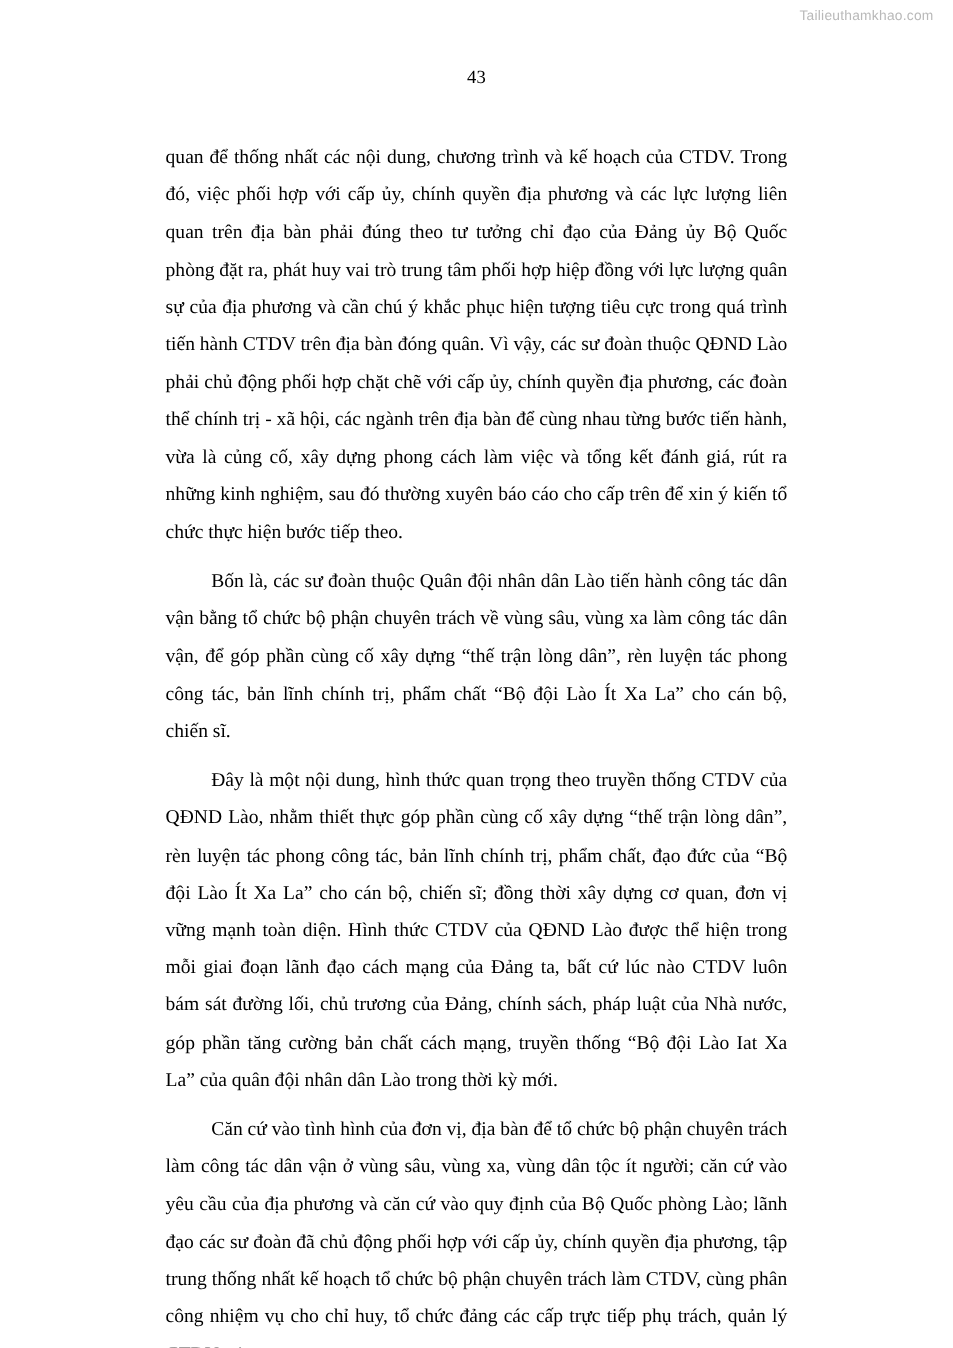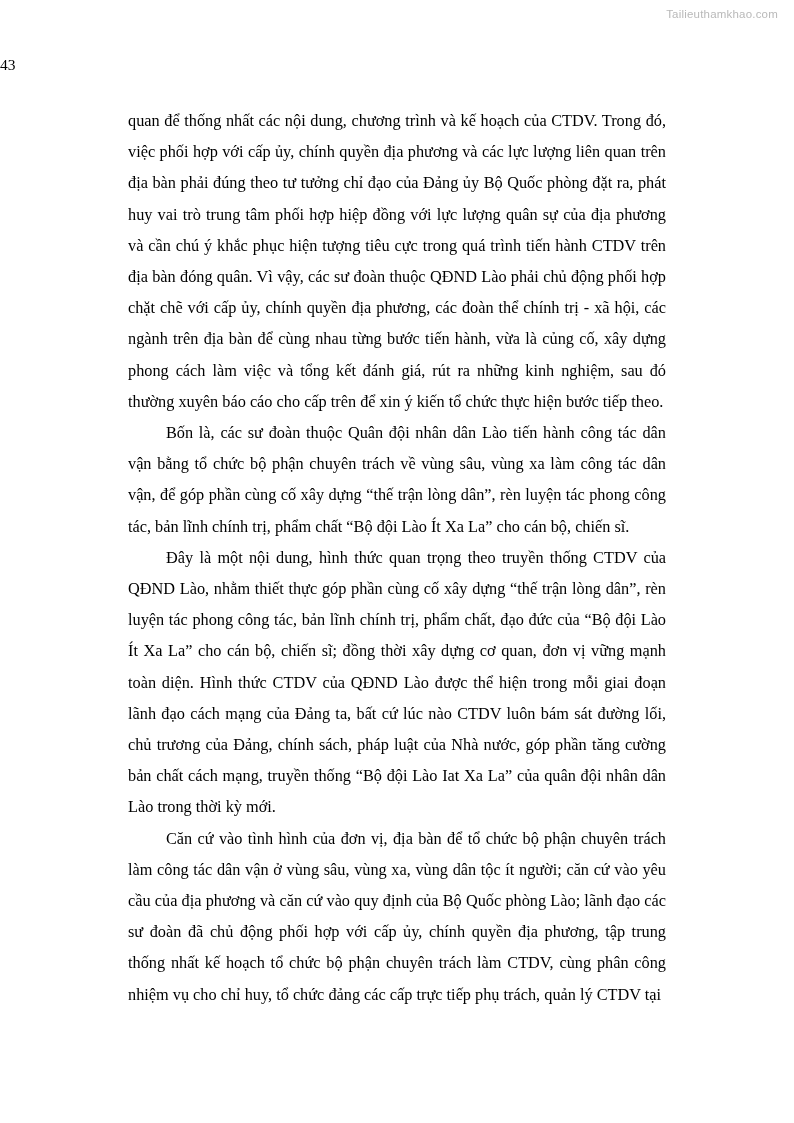--- a/index.html
+++ b/index.html
@@ -31,30 +31,31 @@
     font-size: 11.5px;
     color: #b9b9b9;
     letter-spacing: 0.2px;
     white-space: nowrap;
   }
   .page-number {
     position: absolute;
     top: 56px;
     left: 0;
     width: 794px;
+    text-align: center;
     font-size: 15.5px;
   }
   .content {
     position: absolute;
     left: 128px;
     top: 105px;
     width: 538px;
   }
   p {
-    margin: 0;
+    margin: 10px;
     font-size: 16.3px;
     line-height: 31.2px;
     text-align: justify;
     text-justify: inter-word;
     hyphens: none;
   }
   p.indent {
     text-indent: 38px;
   }
   .it {

